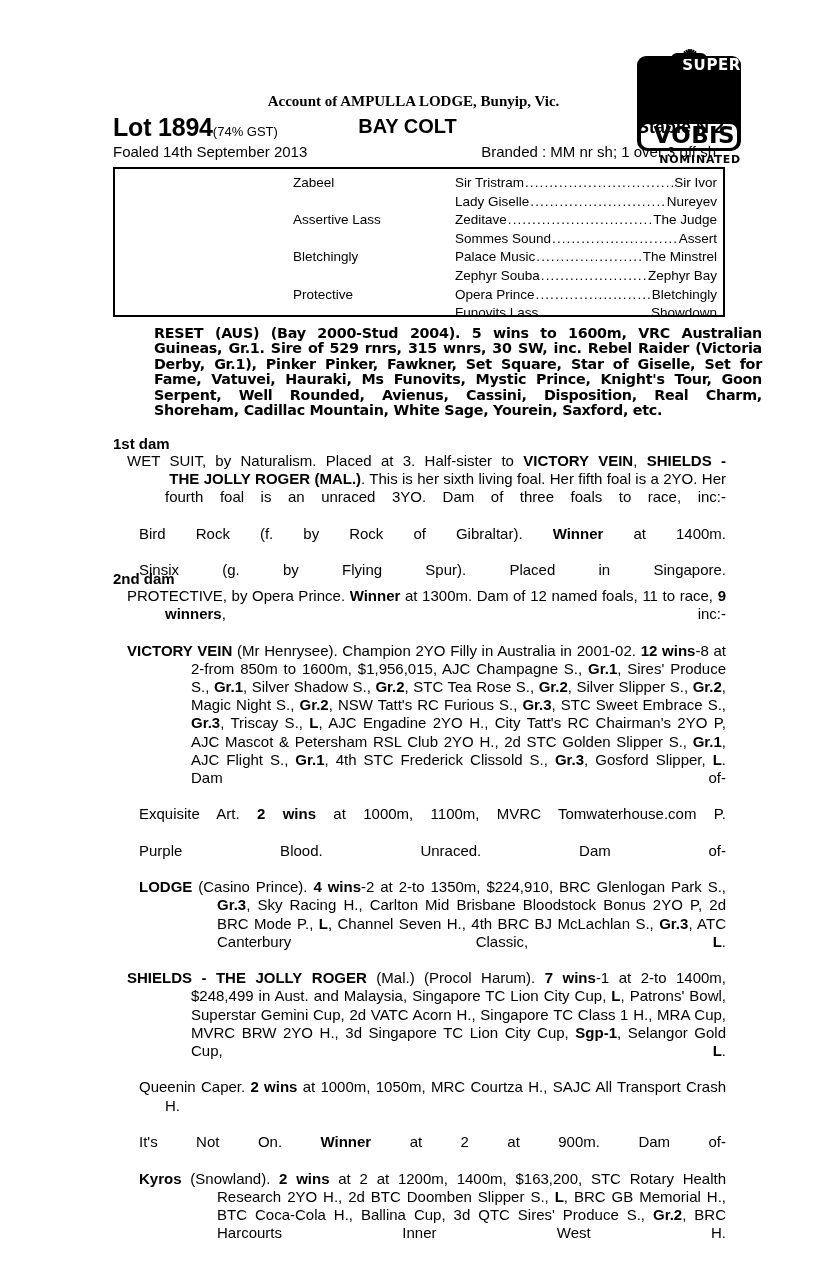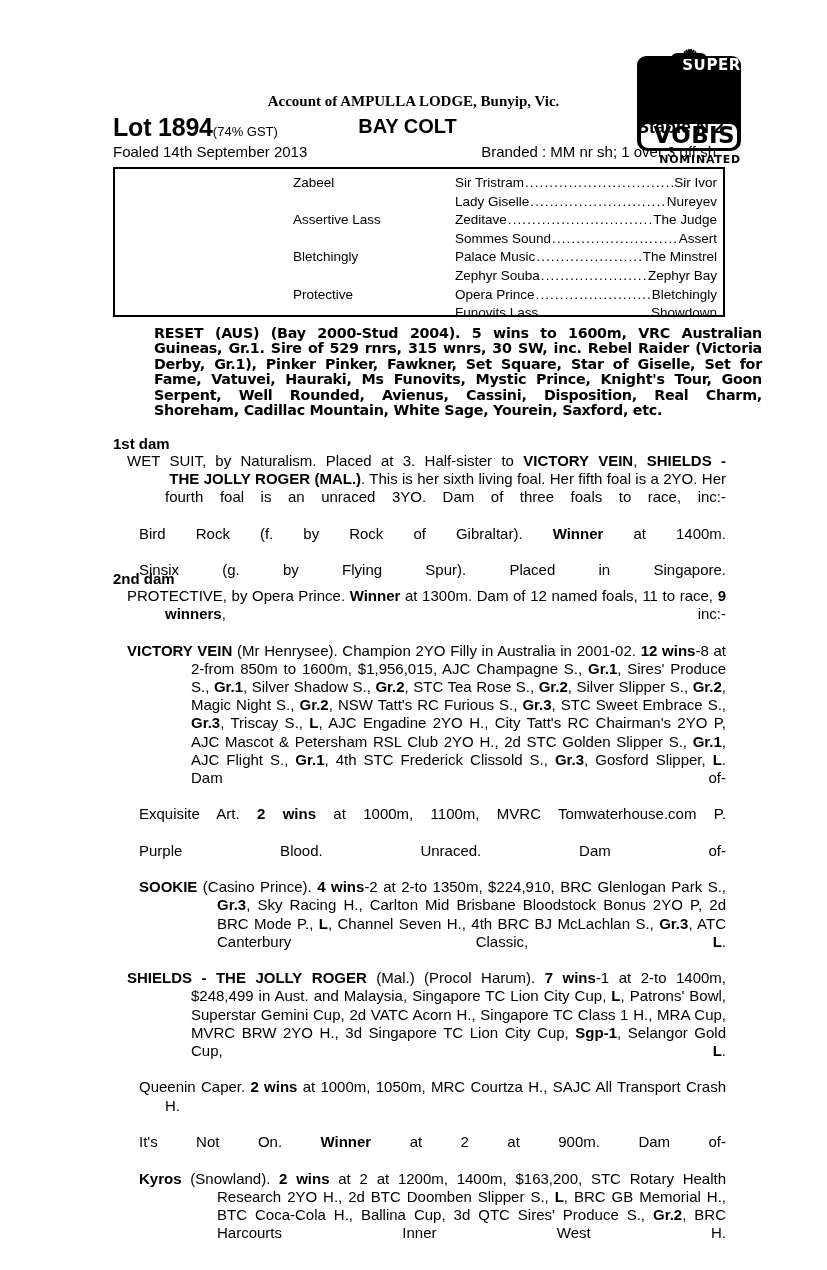--- a/index.html
+++ b/index.html
@@ -215,20 +215,20 @@
       <div class="p h4">Bird Rock (f. by Rock of Gibraltar). <b>Winner</b> at 1400m.</div>
       <div class="p h4">Sinsix (g. by Flying Spur). Placed in Singapore.</div>
     </div>
 
   <div class="sec-head" style="top:570px;">2nd dam</div>
   <div class="body-block" id="second-dam-body" style="top:587px;">
       <div class="p h1">PROTECTIVE, by Opera Prince. <b>Winner</b> at 1300m. Dam of 12 named foals, 11 to race, <b>9 winners</b>, inc:-</div>
       <div class="p h2"><b>VICTORY VEIN</b> (Mr Henrysee). Champion 2YO Filly in Australia in 2001-02. <b>12&nbsp;wins</b>-8 at 2-from 850m to 1600m, $1,956,015, AJC Champagne S., <b>Gr.1</b>, Sires' Produce S., <b>Gr.1</b>, Silver Shadow S., <b>Gr.2</b>, STC Tea Rose S., <b>Gr.2</b>, Silver Slipper S., <b>Gr.2</b>, Magic Night S., <b>Gr.2</b>, NSW Tatt's RC Furious S., <b>Gr.3</b>, STC Sweet Embrace S., <b>Gr.3</b>, Triscay S., <b>L</b>, AJC Engadine 2YO H., City Tatt's RC Chairman's 2YO P, AJC Mascot &amp; Petersham RSL Club 2YO H., 2d STC Golden Slipper S., <b>Gr.1</b>, AJC Flight S., <b>Gr.1</b>, 4th STC Frederick Clissold S., <b>Gr.3</b>, Gosford Slipper, <b>L</b>. Dam of-</div>
       <div class="p h4">Exquisite Art. <b>2 wins</b> at 1000m, 1100m, MVRC Tomwaterhouse.com P.</div>
       <div class="p h4">Purple Blood. Unraced. Dam of-</div>
-      <div class="p h3"><b>SOOKIE</b> (Casino Prince). <b>4&nbsp;wins</b>-2 at 2-to 1350m, $224,910, BRC Glenlogan Park S., <b>Gr.3</b>, Sky Racing H., Carlton Mid Brisbane Bloodstock Bonus 2YO P, 2d BRC Mode P., <b>L</b>, Channel Seven H., 4th BRC BJ McLachlan S., <b>Gr.3</b>, ATC Canterbury Classic, <b>L</b>.</div>
+      <div class="p h3"><b>LODGE</b> (Casino Prince). <b>4&nbsp;wins</b>-2 at 2-to 1350m, $224,910, BRC Glenlogan Park S., <b>Gr.3</b>, Sky Racing H., Carlton Mid Brisbane Bloodstock Bonus 2YO P, 2d BRC Mode P., <b>L</b>, Channel Seven H., 4th BRC BJ McLachlan S., <b>Gr.3</b>, ATC Canterbury Classic, <b>L</b>.</div>
       <div class="p h2"><b>SHIELDS&nbsp;-&nbsp;THE&nbsp;JOLLY&nbsp;ROGER</b> (Mal.) (Procol Harum). <b>7 wins</b>-1 at 2-to 1400m, $248,499 in Aust. and Malaysia, Singapore TC Lion City Cup, <b>L</b>, Patrons' Bowl, Superstar Gemini Cup, 2d VATC Acorn H., Singapore TC Class 1 H., MRA Cup, MVRC BRW 2YO H., 3d Singapore TC Lion City Cup, <b>Sgp-1</b>, Selangor Gold Cup, <b>L</b>.</div>
       <div class="p h4">Queenin Caper. <b>2&nbsp;wins</b> at 1000m, 1050m, MRC Courtza H., SAJC All Transport Crash H.</div>
       <div class="p h4">It's Not On. <b>Winner</b> at 2 at 900m. Dam of-</div>
       <div class="p h3"><b>Kyros</b> (Snowland). <b>2 wins</b> at 2 at 1200m, 1400m, $163,200, STC Rotary Health Research 2YO H., 2d BTC Doomben Slipper S., <b>L</b>, BRC GB Memorial H., BTC Coca-Cola H., Ballina Cup, 3d QTC Sires' Produce S., <b>Gr.2</b>, BRC Harcourts Inner West H.</div>
     </div>
 
 </div>
 
 </body></html>

